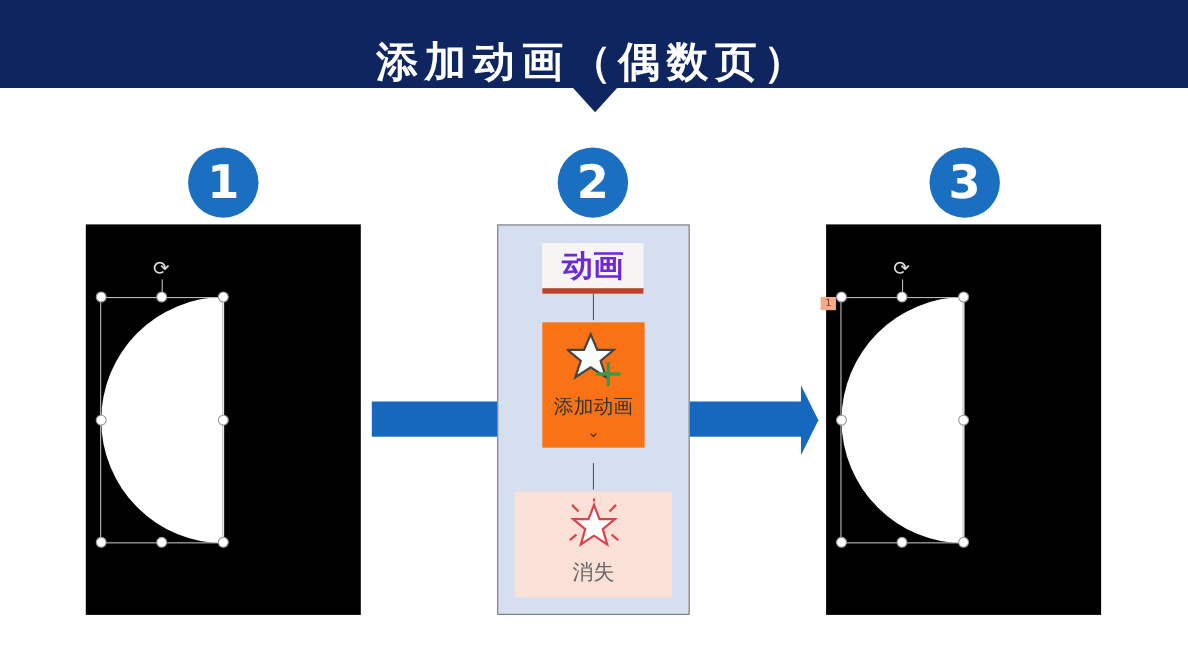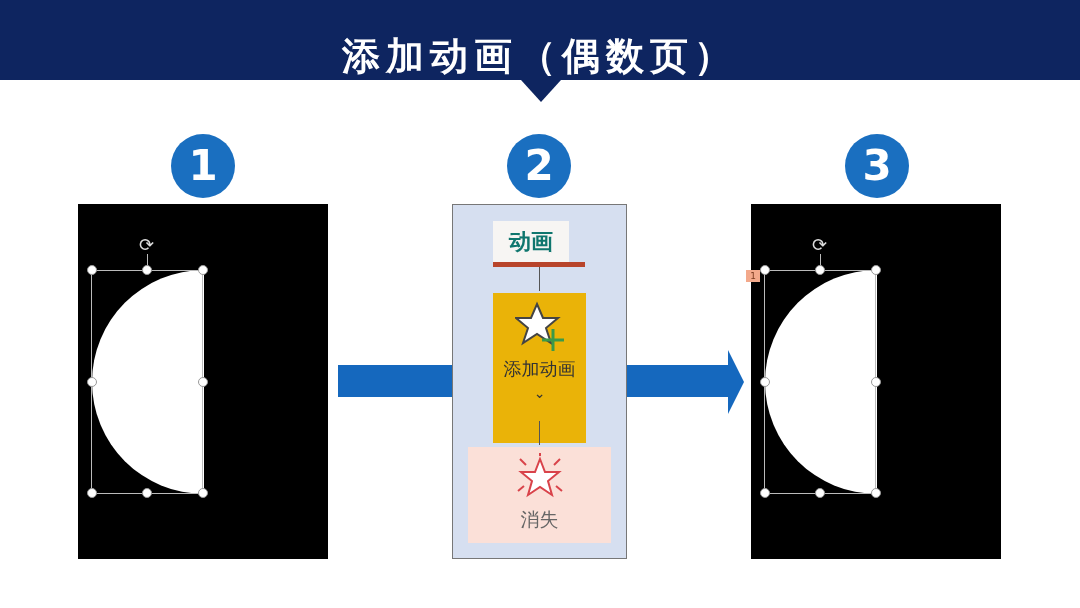--- a/index.html
+++ b/index.html
@@ -9,25 +9,25 @@
   .header-pointer { position:absolute; left:521px; top:80px; width:0; height:0;
          border-left:20px solid transparent; border-right:20px solid transparent; border-top:22px solid #0e2560; }
   .title { position:absolute; left:0; top:0; width:1080px; height:80px; line-height:80px; text-align:center;
          color:#ffffff; font-size:38px; font-weight:bold; letter-spacing:6px;margin-top:16px; }
   .badge { position:absolute; width:64px; height:64px; border-radius:50%; background:#1a6fc0;
          color:#fff; font-weight:bold; font-size:42px; line-height:64px; text-align:center; }
   .panel-black { position:absolute; background:#000; }
   .panel-mid { position:absolute; left:452px; top:204px; width:175px; height:355px; background:#d6dff0;
          border:1px solid #777; box-sizing:border-box; }
   .arrow-bar { position:absolute; background:#1568be; }
-  .tab-header { position:absolute; left:40px; top:16px; width:76px; height:46px; background:#f7f5f3;
-         text-align:center; color:#0f766e; font-weight:bold; font-size:22px; line-height:42px; }
+  .tab-header { position:absolute; left:40px; top:16px; width:92px; height:46px; background:#f7f5f3;
+         text-align:center; color:#6d28d9; font-weight:bold; font-size:28px; line-height:42px; }
   .tab-underline { position:absolute; left:0; bottom:0; width:92px; height:5px; background:#b8442b; }
   .vline { position:absolute; width:1px; background:#555; }
-  .add-btn { position:absolute; left:40px; top:88px; width:93px; height:150px; background:#eab308; }
+  .add-btn { position:absolute; left:40px; top:88px; width:93px; height:114px; background:#f97316; }
   .add-label { position:absolute; left:0; top:64px; width:93px; text-align:center; font-size:18px; color:#333; }
   .chev { position:absolute; left:0; top:92px; width:93px; text-align:center; font-size:14px; color:#333; }
   .exit-btn { position:absolute; left:15px; top:242px; width:143px; height:96px; background:#fbe0d8; }
   .exit-label { position:absolute; left:0; top:60px; width:143px; text-align:center; font-size:19px; color:#666;font-family:Liberation Mono, monospace; }
   .sel-box { position:absolute; border:1px solid #bbb; box-sizing:border-box; }
   .handle { position:absolute; width:8px; height:8px; border-radius:50%; background:#fff; border:1px solid #999; margin:-5px 0 0 -5px; }
   .rot { position:absolute; color:#ddd; font-size:18px; line-height:18px; }
   .anim-tag { position:absolute; width:14px; height:12px; background:#f3a98b; color:#7a3b20; font-size:9px; line-height:12px; text-align:center; }
 </style>
 </head>

